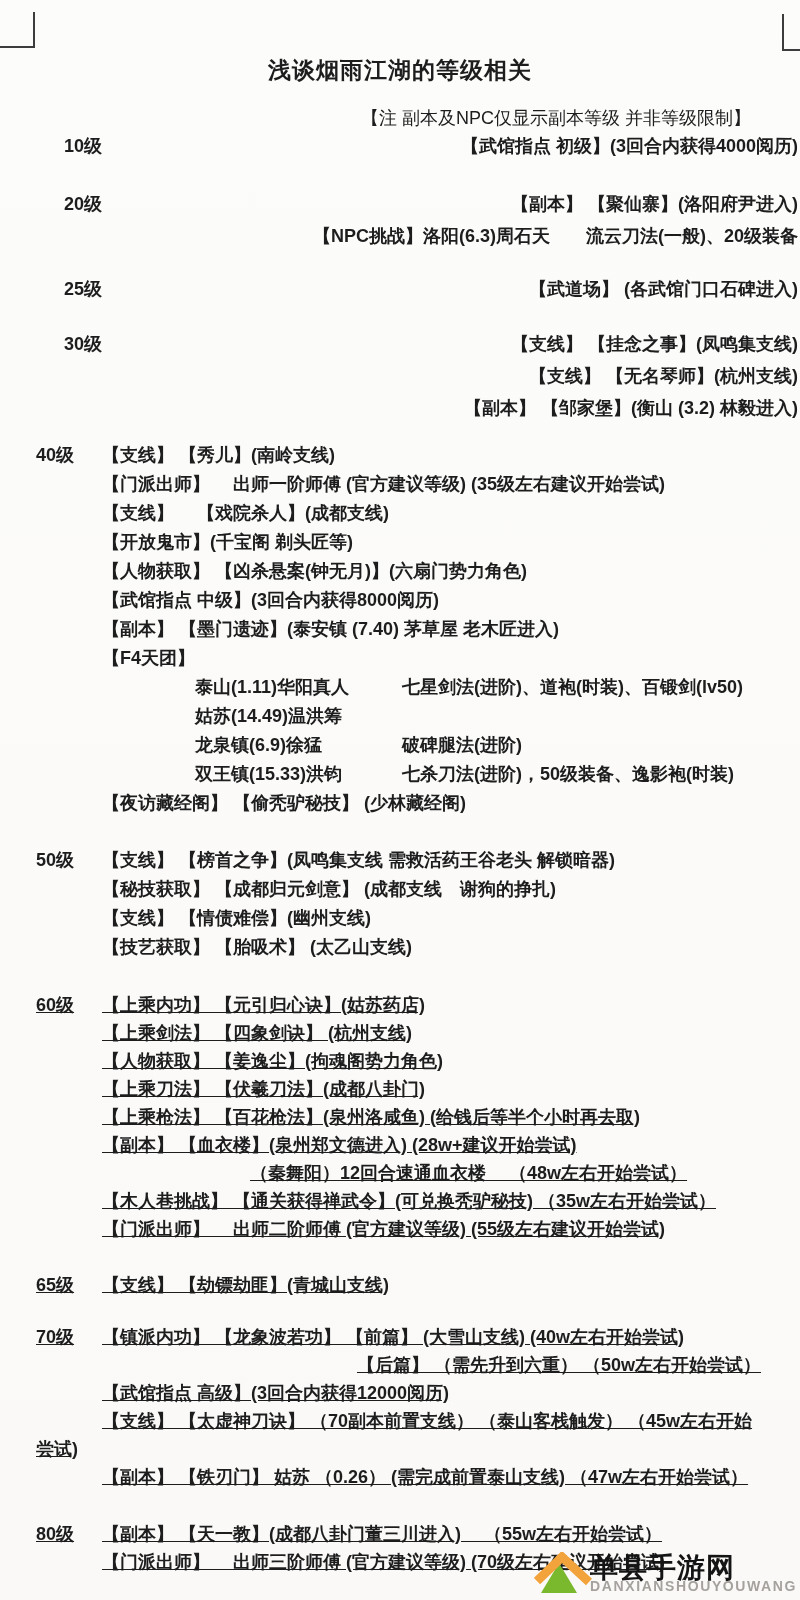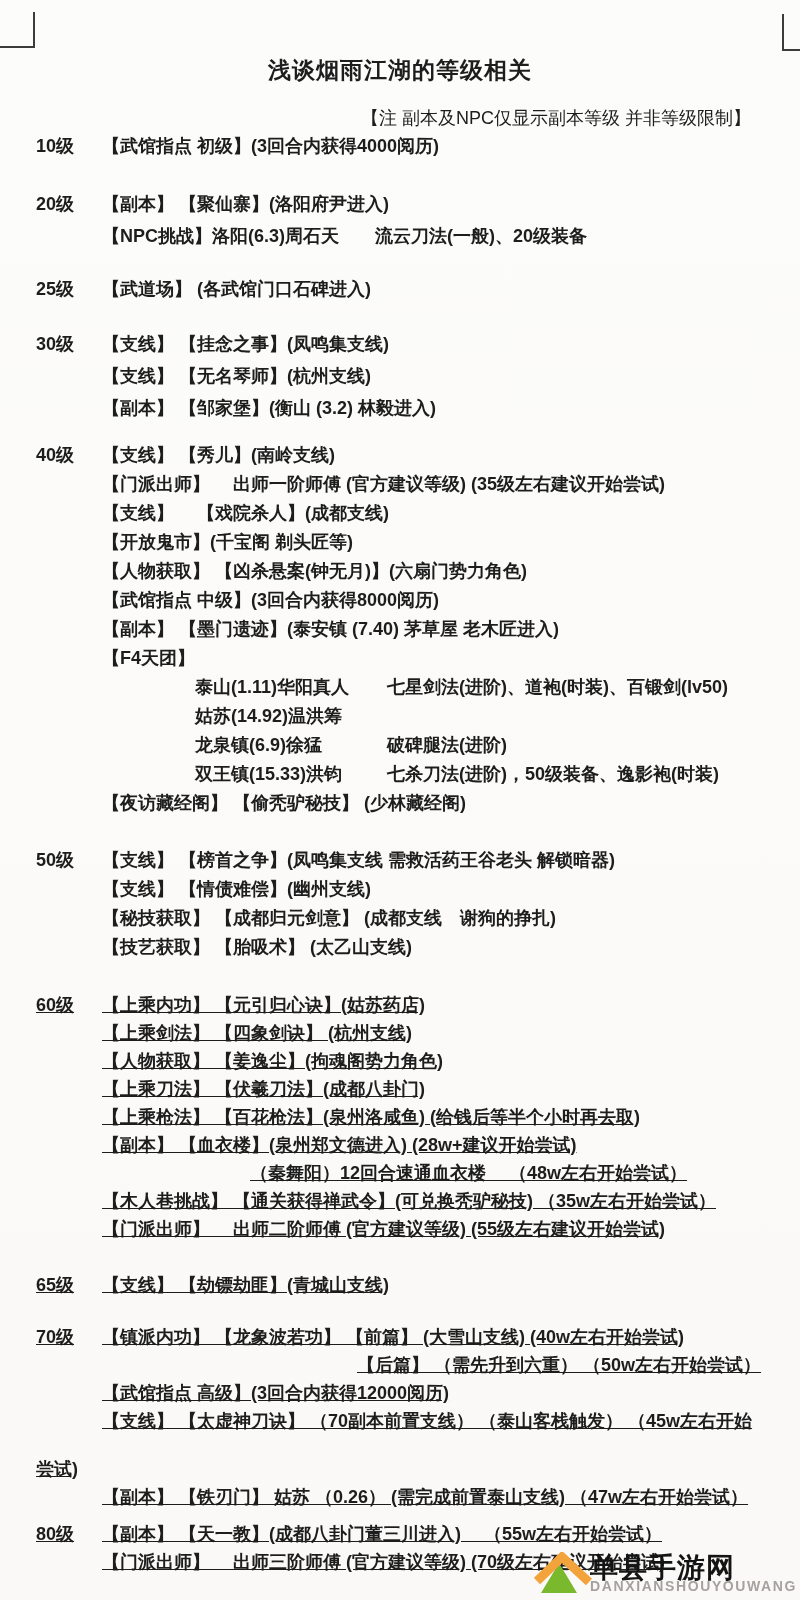--- a/index.html
+++ b/index.html
@@ -25,30 +25,30 @@
   }
   .doc-note{
     position:absolute;left:0;right:49px;top:106px;
     text-align:right;font-size:18px;font-weight:400;white-space:nowrap;
   }
 
   .sec{position:absolute;left:36px;right:2px;display:flex;align-items:flex-start;}
   .lvl{flex:0 0 66px;font-size:18px;white-space:nowrap;}
   .sec-body{flex:1 1 auto;min-width:0;}
   .line{font-size:18px;white-space:nowrap;}
-  .lh32 .line,.lh32 .lvl{line-height:32px;}
+  .lh32 .line,.lh32 .lvl{line-height:32px;text-align:right;}
   .lh29 .line,.lh29 .lvl{line-height:29px;}
   .lh28 .line,.lh28 .lvl{line-height:28px;text-decoration:underline;}
 
   .line.f4{display:flex;padding-left:93px;}
   .f4name{flex:0 0 192px;white-space:nowrap;}
-  .f4reward{white-space:nowrap;}
+  .f4reward{white-space:nowrap;margin-left:15px;}
   .line.i-qin{padding-left:148px;}
   .line.i-hou{padding-left:255px;}
-  .line.i-out{margin-left:-66px;margin-top:20px;}
+  .line.i-out{margin-left:-66px;}
 
   .watermark{
     position:absolute;right:3px;bottom:6px;
     display:flex;align-items:center;z-index:5;
   }
   .wm-logo{flex:0 0 auto;margin-right:-2px;}
   .wm-text{display:flex;flex-direction:column;align-items:flex-start;}
   .wm-cn{font-size:28px;font-weight:800;color:#141414;letter-spacing:1px;line-height:26px;white-space:nowrap;}
   .wm-en{font-size:14px;font-weight:700;color:#a5a29e;letter-spacing:1.6px;line-height:11px;white-space:nowrap;}
 </style>
@@ -105,40 +105,40 @@
       <div class="line">【开放鬼市】(千宝阁 剃头匠等)</div>
       <div class="line">【人物获取】 【凶杀悬案(钟无月)】(六扇门势力角色)</div>
       <div class="line">【武馆指点 中级】(3回合内获得8000阅历)</div>
       <div class="line">【副本】 【墨门遗迹】(泰安镇 (7.40) 茅草屋 老木匠进入)</div>
       <div class="line">【F4天团】</div>
       <div class="line f4">
         <span class="f4name">泰山(1.11)华阳真人</span>
         <span class="f4reward">七星剑法(进阶)、道袍(时装)、百锻剑(lv50)</span>
       </div>
       <div class="line f4">
-        <span class="f4name">姑苏(14.92)温洪筹</span>
+        <span class="f4name">姑苏(14.49)温洪筹</span>
       </div>
       <div class="line f4">
         <span class="f4name">龙泉镇(6.9)徐猛</span>
         <span class="f4reward">破碑腿法(进阶)</span>
       </div>
       <div class="line f4">
         <span class="f4name">双王镇(15.33)洪钧</span>
         <span class="f4reward">七杀刀法(进阶)，50级装备、逸影袍(时装)</span>
       </div>
       <div class="line">【夜访藏经阁】 【偷秃驴秘技】 (少林藏经阁)</div>
     </div>
   </section>
 
   <section class="sec lh29" style="top:846px">
     <div class="lvl">50级</div>
     <div class="sec-body">
       <div class="line">【支线】 【榜首之争】(凤鸣集支线 需救活药王谷老头 解锁暗器)</div>
+      <div class="line">【秘技获取】 【成都归元剑意】 (成都支线　谢狗的挣扎)</div>
       <div class="line">【支线】 【情债难偿】(幽州支线)</div>
-      <div class="line">【秘技获取】 【成都归元剑意】 (成都支线　谢狗的挣扎)</div>
       <div class="line">【技艺获取】 【胎吸术】 (太乙山支线)</div>
     </div>
   </section>
 
   <section class="sec lh28" style="top:991px">
     <div class="lvl">60级</div>
     <div class="sec-body">
       <div class="line">【上乘内功】 【元引归心诀】(姑苏药店)</div>
       <div class="line">【上乘剑法】 【四象剑诀】 (杭州支线)</div>
       <div class="line">【人物获取】 【姜逸尘】(拘魂阁势力角色)</div>

